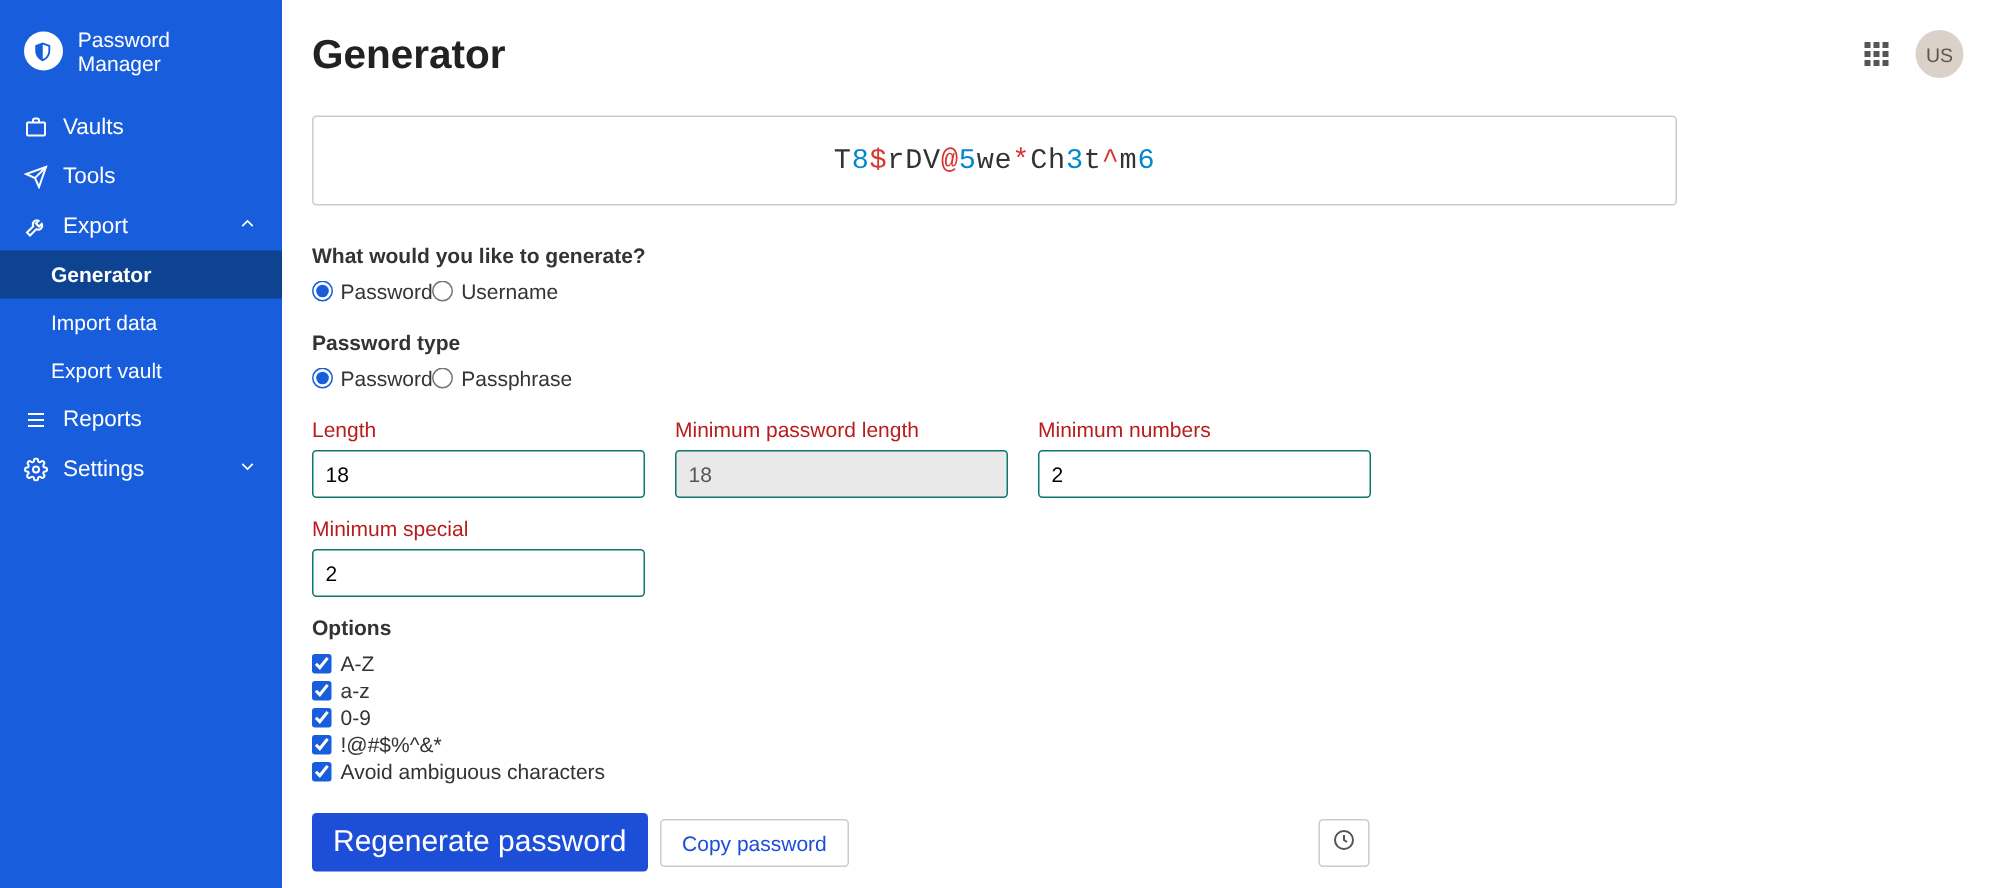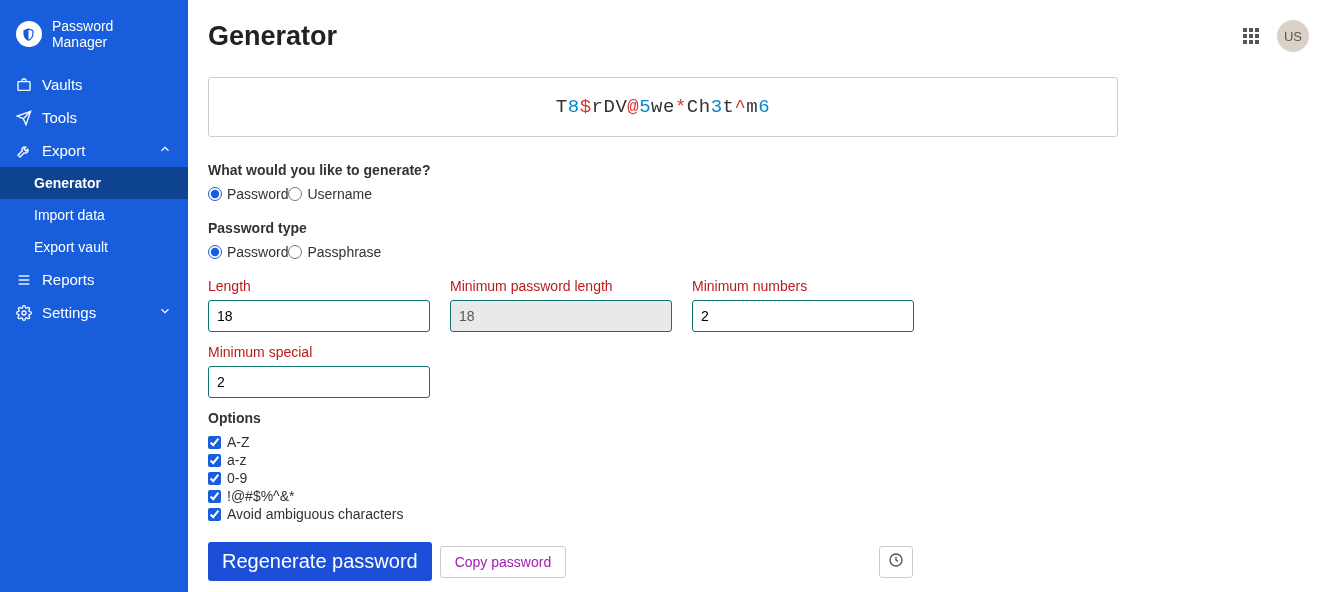--- a/index.html
+++ b/index.html
@@ -216,21 +216,21 @@
       background: #1d4ed8;
       color: #fff;
       border: none;
       border-radius: 3px;
       padding: 8px 14px;
       font-size: 20px;
       cursor: pointer;
     }
     .btn-secondary {
       background: #fff;
-      color: #a21caf;
+      color: #1d4ed8;
       border: 1px solid #ccc;
       border-radius: 3px;
       padding: 7px 14px;
       font-size: 14px;
       cursor: pointer;
     }
     .history-btn {
       position: absolute;
       right: 0;
       width: 34px;

